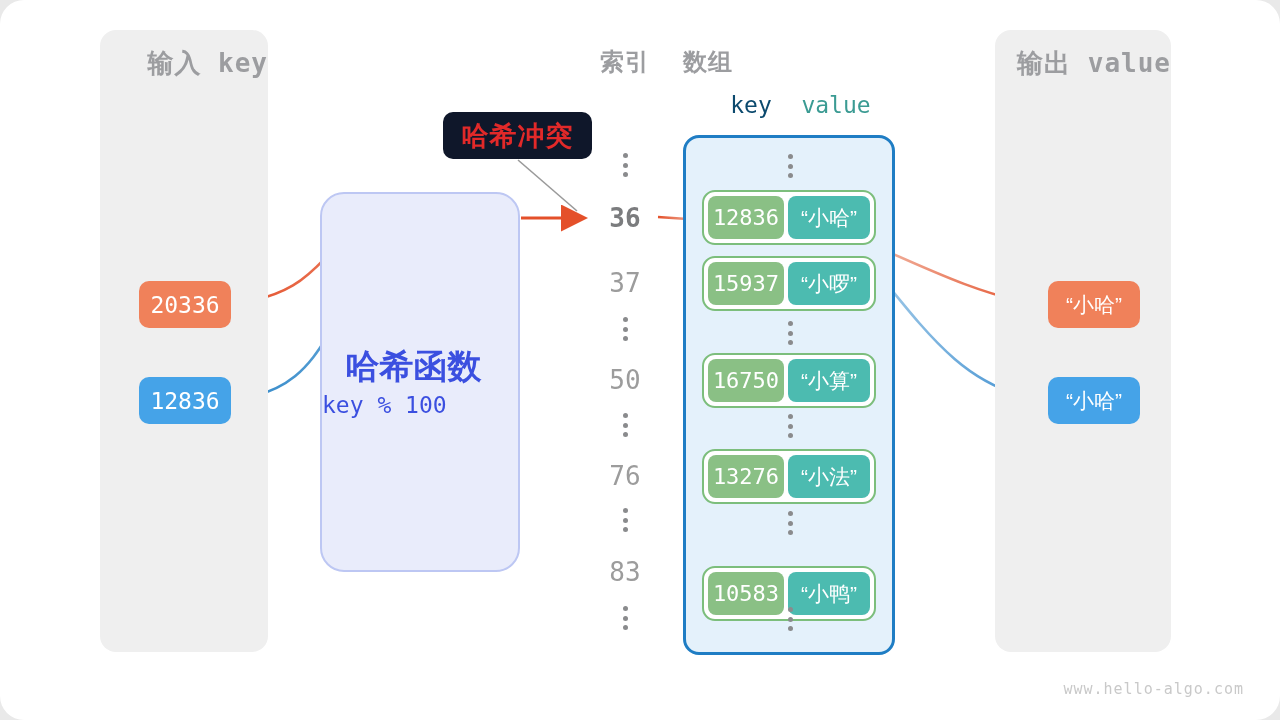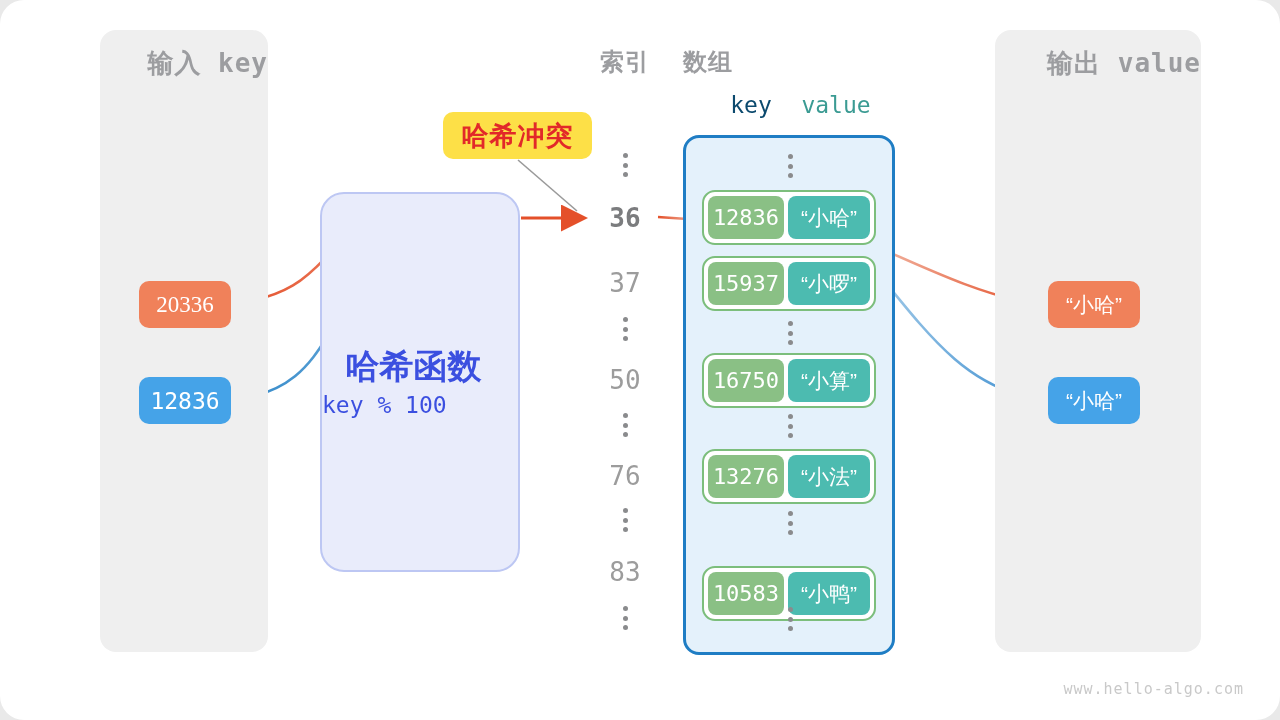--- a/index.html
+++ b/index.html
@@ -7,21 +7,21 @@
     width:1280px;height:720px;background:#E9E9E9;
     font-family:"Liberation Sans",sans-serif;
     position:relative;overflow:hidden;
   }
   .canvas{position:absolute;inset:0;background:#FFFFFF;border-radius:24px;}
   .mono{font-family:"DejaVu Sans Mono","Liberation Mono",monospace;}
 
   
   .panel{position:absolute;top:30px;height:622px;background:#EFEFEF;border-radius:16px;}
   .panel-input{left:100px;width:168px;}
-  .panel-output{left:995px;width:206px;}
+  .panel-output{left:995px;width:176px;}
   .panel-title{
     position:absolute;top:16px;left:0;right:0;text-align:right;
     font-weight:bold;font-size:26px;color:#9C9DA0;letter-spacing:1px;
     font-family:"DejaVu Sans Mono","Liberation Sans",sans-serif;
   }
 
   
   .chip{
     position:absolute;width:92px;height:47px;border-radius:10px;
     display:flex;align-items:center;justify-content:center;
@@ -36,21 +36,21 @@
     background:#E9ECFB;border:2px solid #BDC7F3;border-radius:24px;box-sizing:border-box;
   }
   .hash-title{position:absolute;left:0;right:13px;top:150px;text-align:center;
     font-size:34px;font-weight:bold;color:#3B4FE0;}
   .hash-formula{position:absolute;left:0;right:0;top:198px;text-align:left;
     font-size:23px;color:#3B4FE0;}
 
   
   .collision{
     position:absolute;left:443px;top:112px;width:149px;height:47px;
-    background:#fde047;border-radius:10px;
+    background:#0f172a;border-radius:10px;
     display:flex;align-items:center;justify-content:center;
     font-size:27px;font-weight:bold;color:#E22929;letter-spacing:1px;
   }
 
   
   .col-title{position:absolute;top:46px;font-size:24px;font-weight:bold;color:#9C9DA0;letter-spacing:1px;}
   .kv-header{position:absolute;top:92px;font-size:23px;}
   .kv-key{color:#0c4a6e;}
   .kv-value{color:#3B9B93;}
 
@@ -138,21 +138,21 @@
     <path d="M 864 241 C 925 268, 985 297, 1038 304" fill="none" stroke="url(#gOutO)" stroke-width="2.6" marker-end="url(#ahO)"></path>
 
     <path d="M 860 251 C 925 330, 962 387, 1038 399" fill="none" stroke="url(#gOutB)" stroke-width="2.6" marker-end="url(#ahB)"></path>
 
     <path d="M 518 160 L 577 211" fill="none" stroke="#9A9A9A" stroke-width="1.6"></path>
   </svg>
 
   <div class="panel panel-input">
     <div class="panel-title">输入 key</div>
   </div>
-  <div class="chip orange mono" style="left:139px;top:281px;font-family:Liberation Serif, serif;">20336</div>
+  <div class="chip orange mono" style="left:139px;top:281px;">20336</div>
   <div class="chip blue mono" style="left:139px;top:377px;">12836</div>
 
   <div class="hashbox">
     <div class="hash-title">哈希函数</div>
     <div class="hash-formula mono">key % 100</div>
   </div>
 
   <div class="collision">哈希冲突</div>
 
   <div class="col-title" style="left:585px;width:80px;text-align:center;">索引</div>

